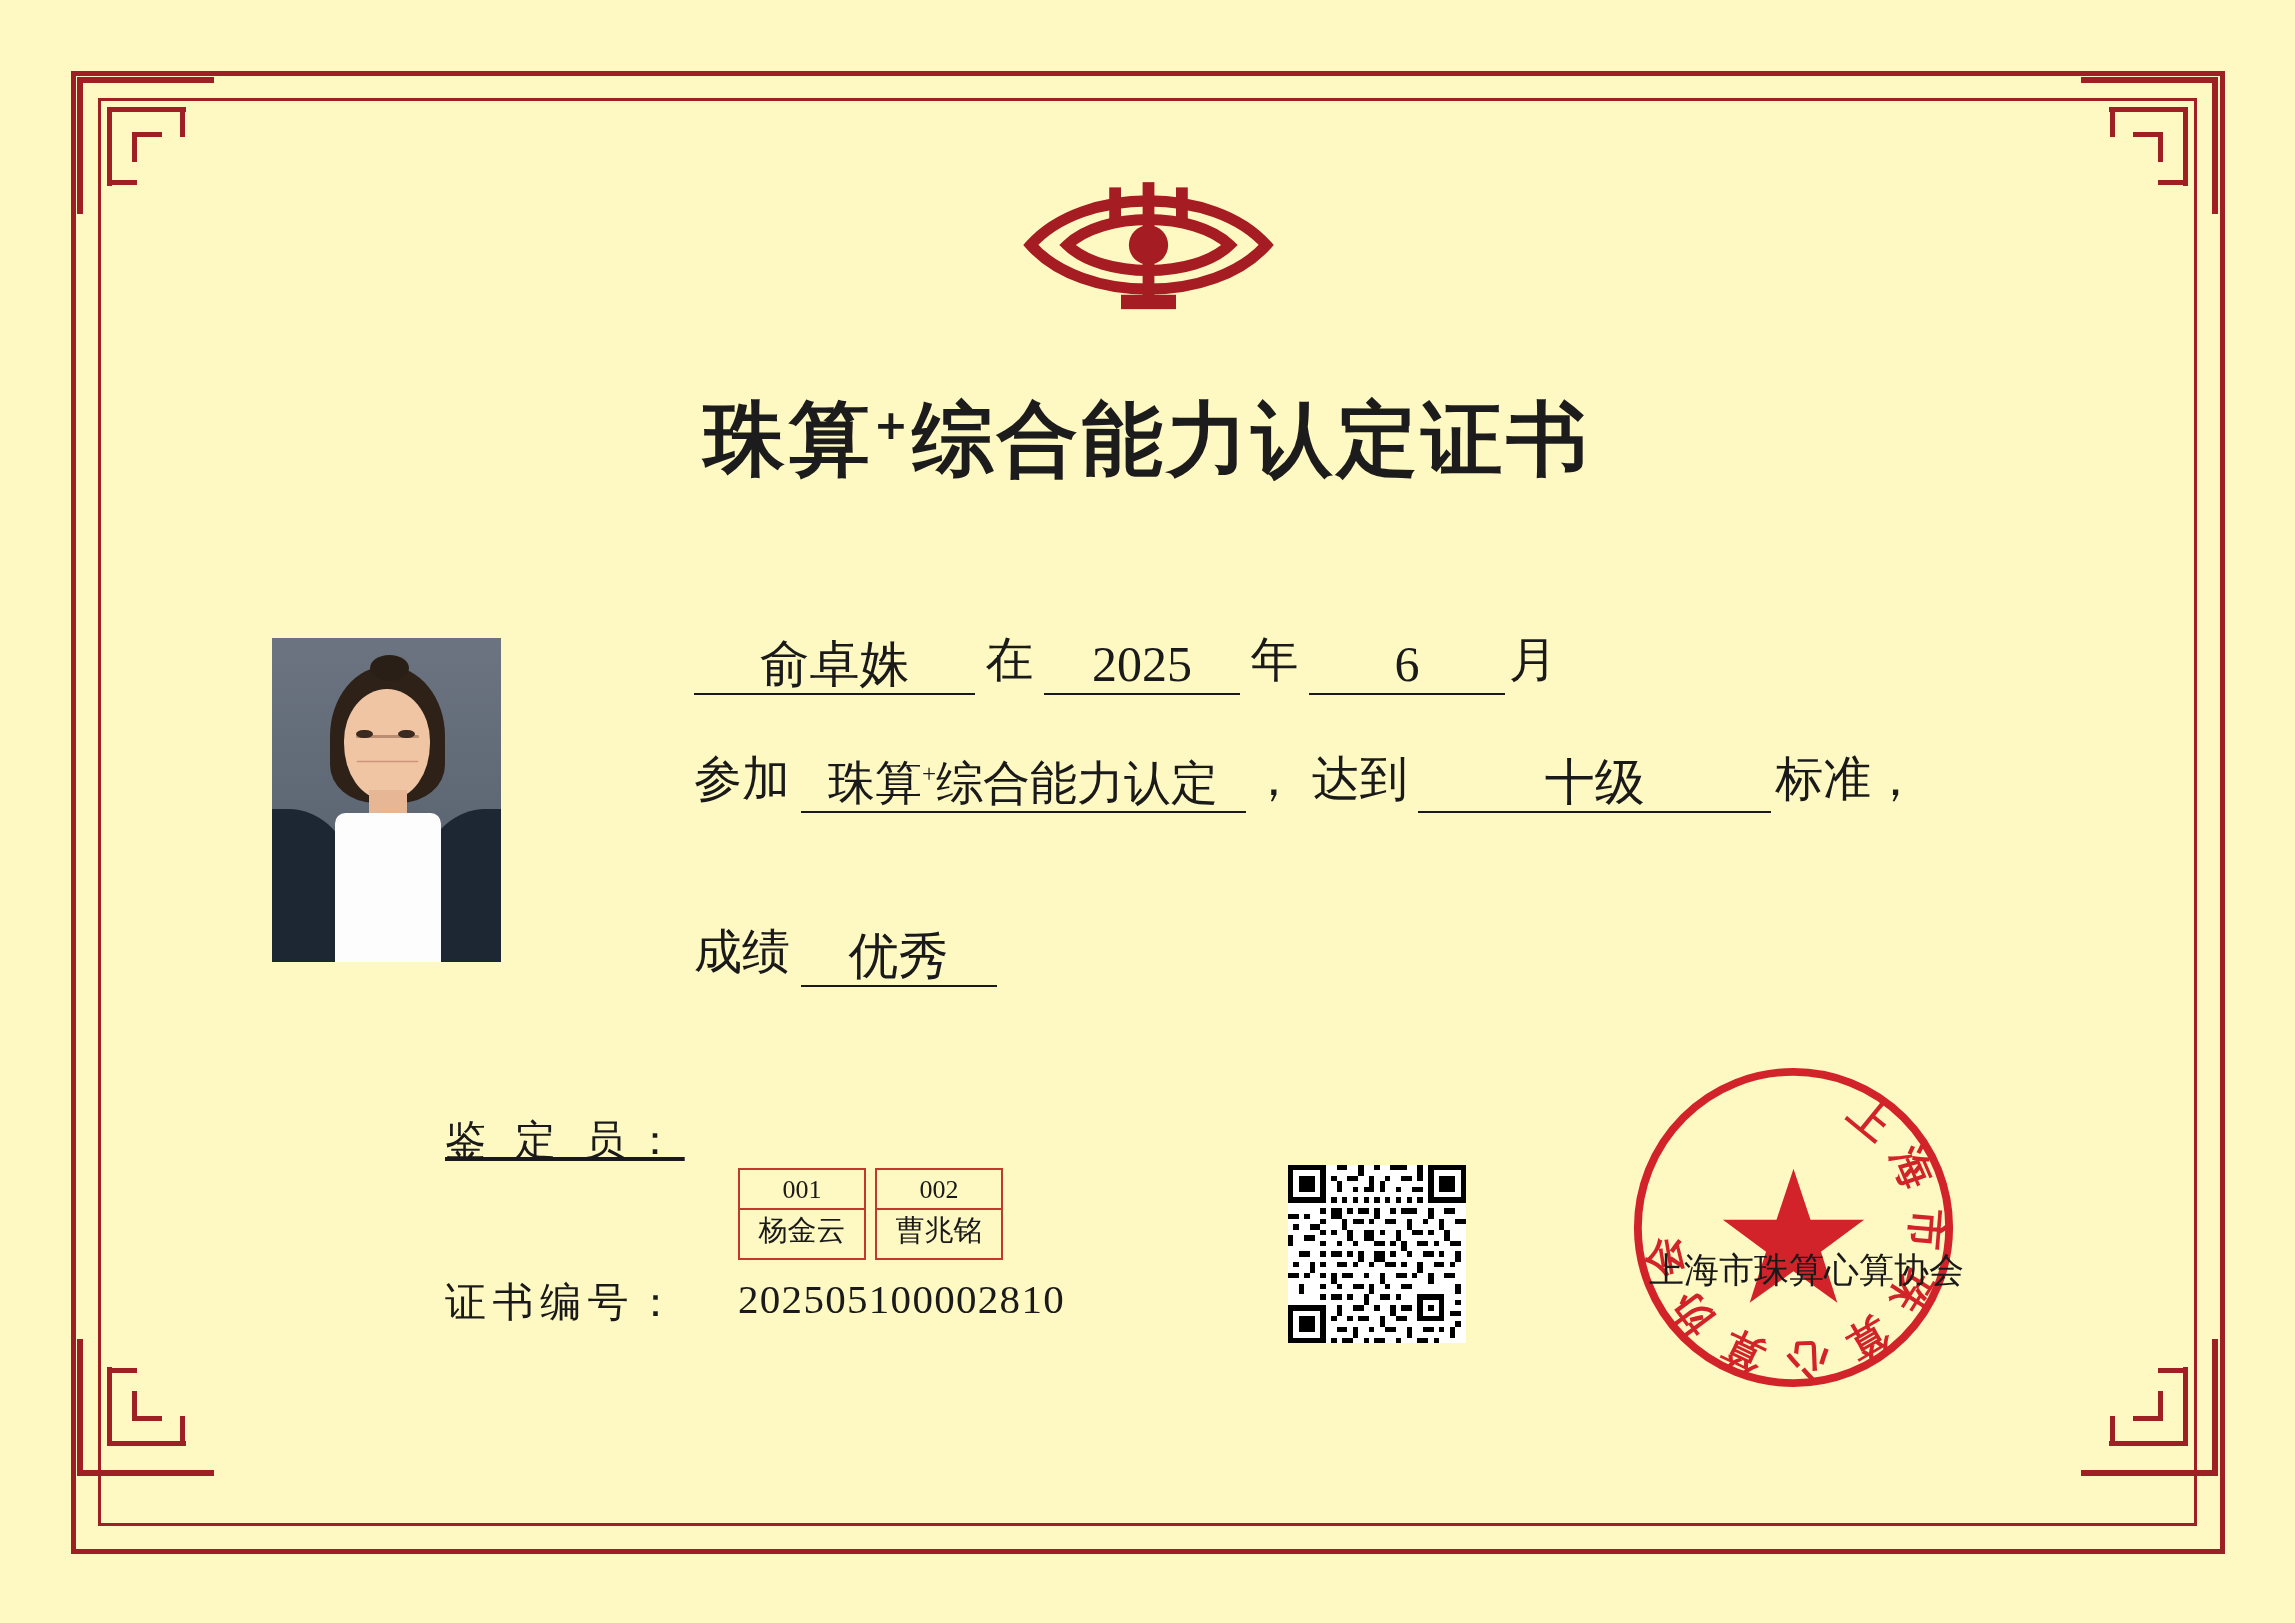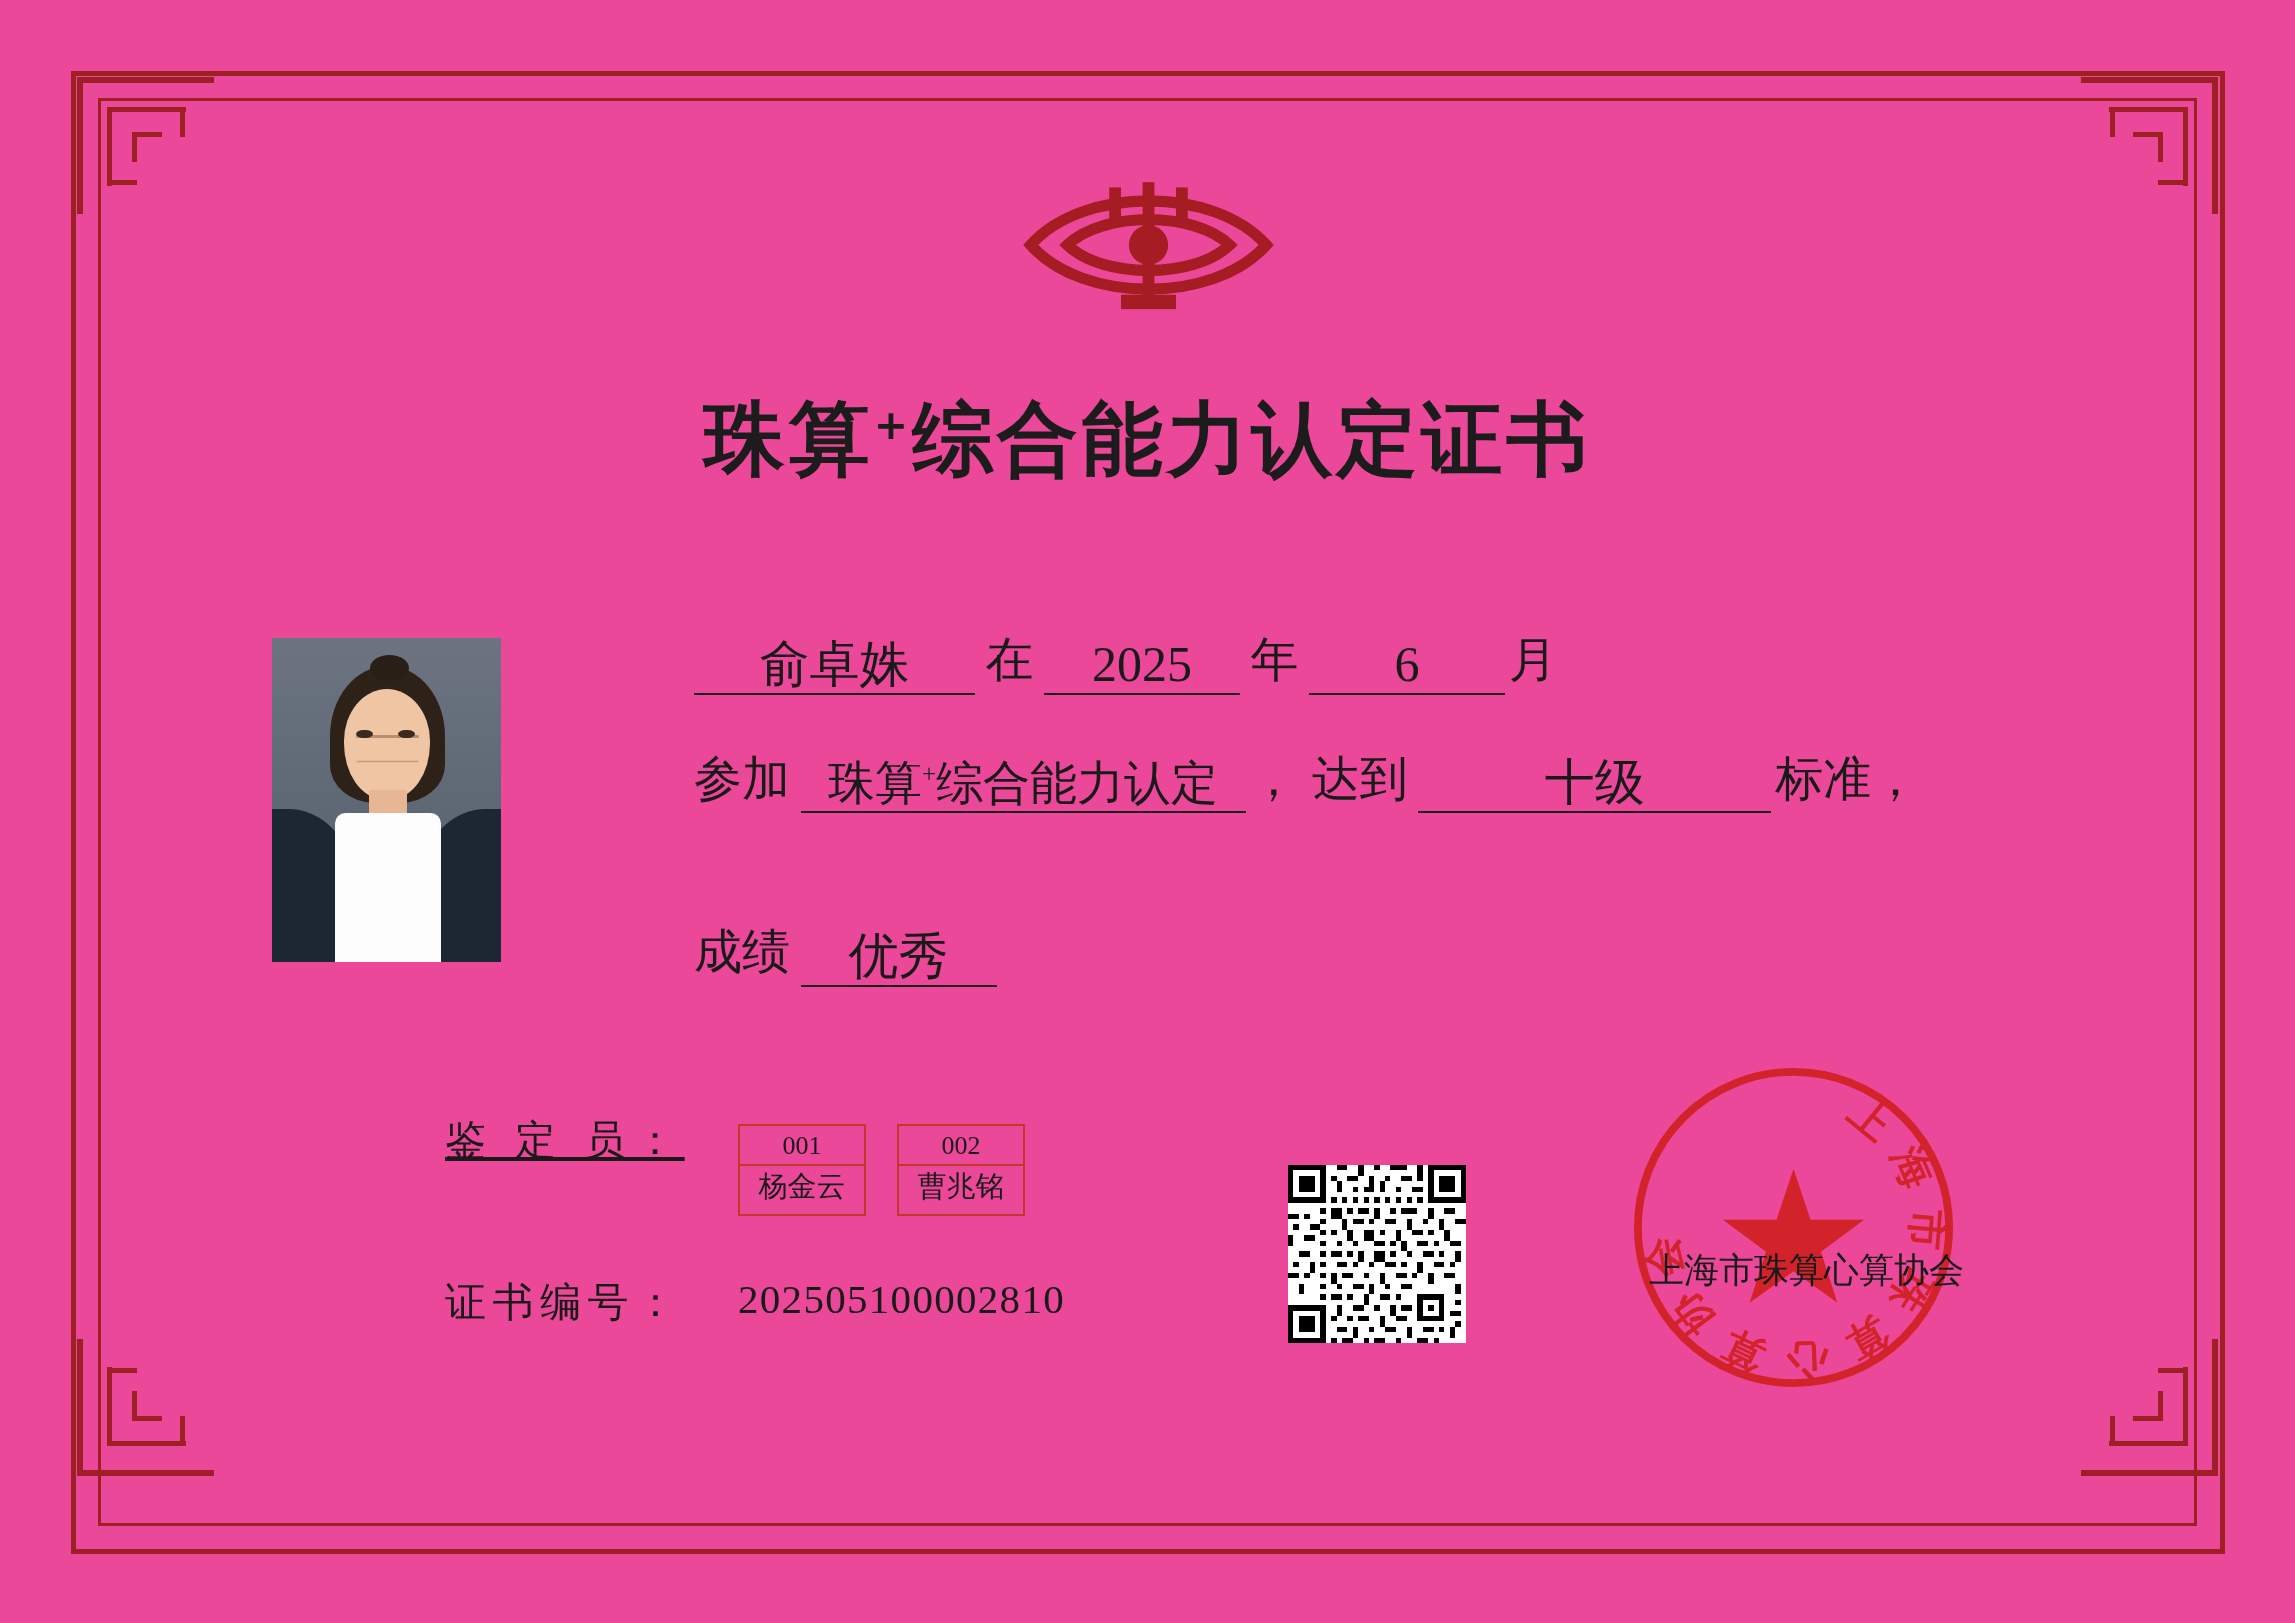--- a/index.html
+++ b/index.html
@@ -13,21 +13,21 @@
     font-family: "Liberation Serif", serif;
     overflow: hidden;
   }
 
   
   .cert {
     position: absolute;
     left: 0; top: 0;
     width: 2295px;
     height: 1624px;
-    background: #ec4899;
+    background: #fef9c3;
   }
 
   .frame-outer {
     position: absolute;
     left: 71px; top: 71px;
     width: 2154px;
     height: 1483px;
     border: 5.9px solid #9e2025;
     box-sizing: border-box;
   }
@@ -222,23 +222,23 @@
     left: 445px;
     top: 1113px;
     font-size: 41px;
     letter-spacing: 9.2px;
     color: #1a1a1a;
     text-decoration: underline;
   }
   .stamp-boxes {
     position: absolute;
     left: 738px;
-    top: 1124px;
+    top: 1168px;
     display: flex;
-    gap: 31px;
+    gap: 9px;
     border-radius: 14px;
   }
   .stamp-box {
     width: 128px;
     border: 2px solid #c0392b;
     box-sizing: border-box;
   }
   .stamp-box .no {
     text-align: center;
     font-size: 26px;

